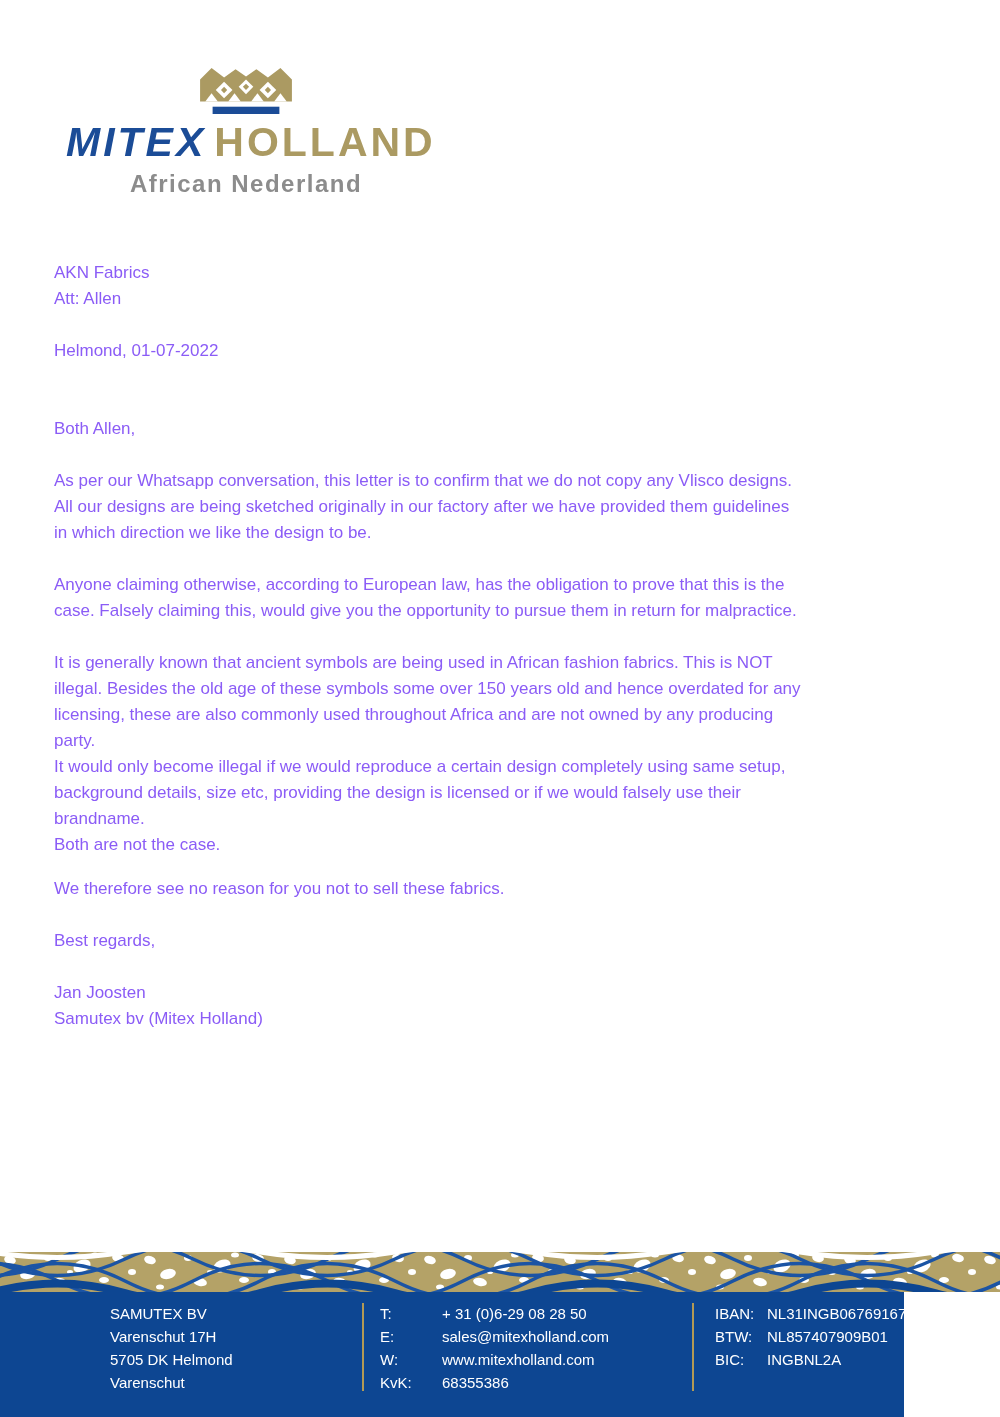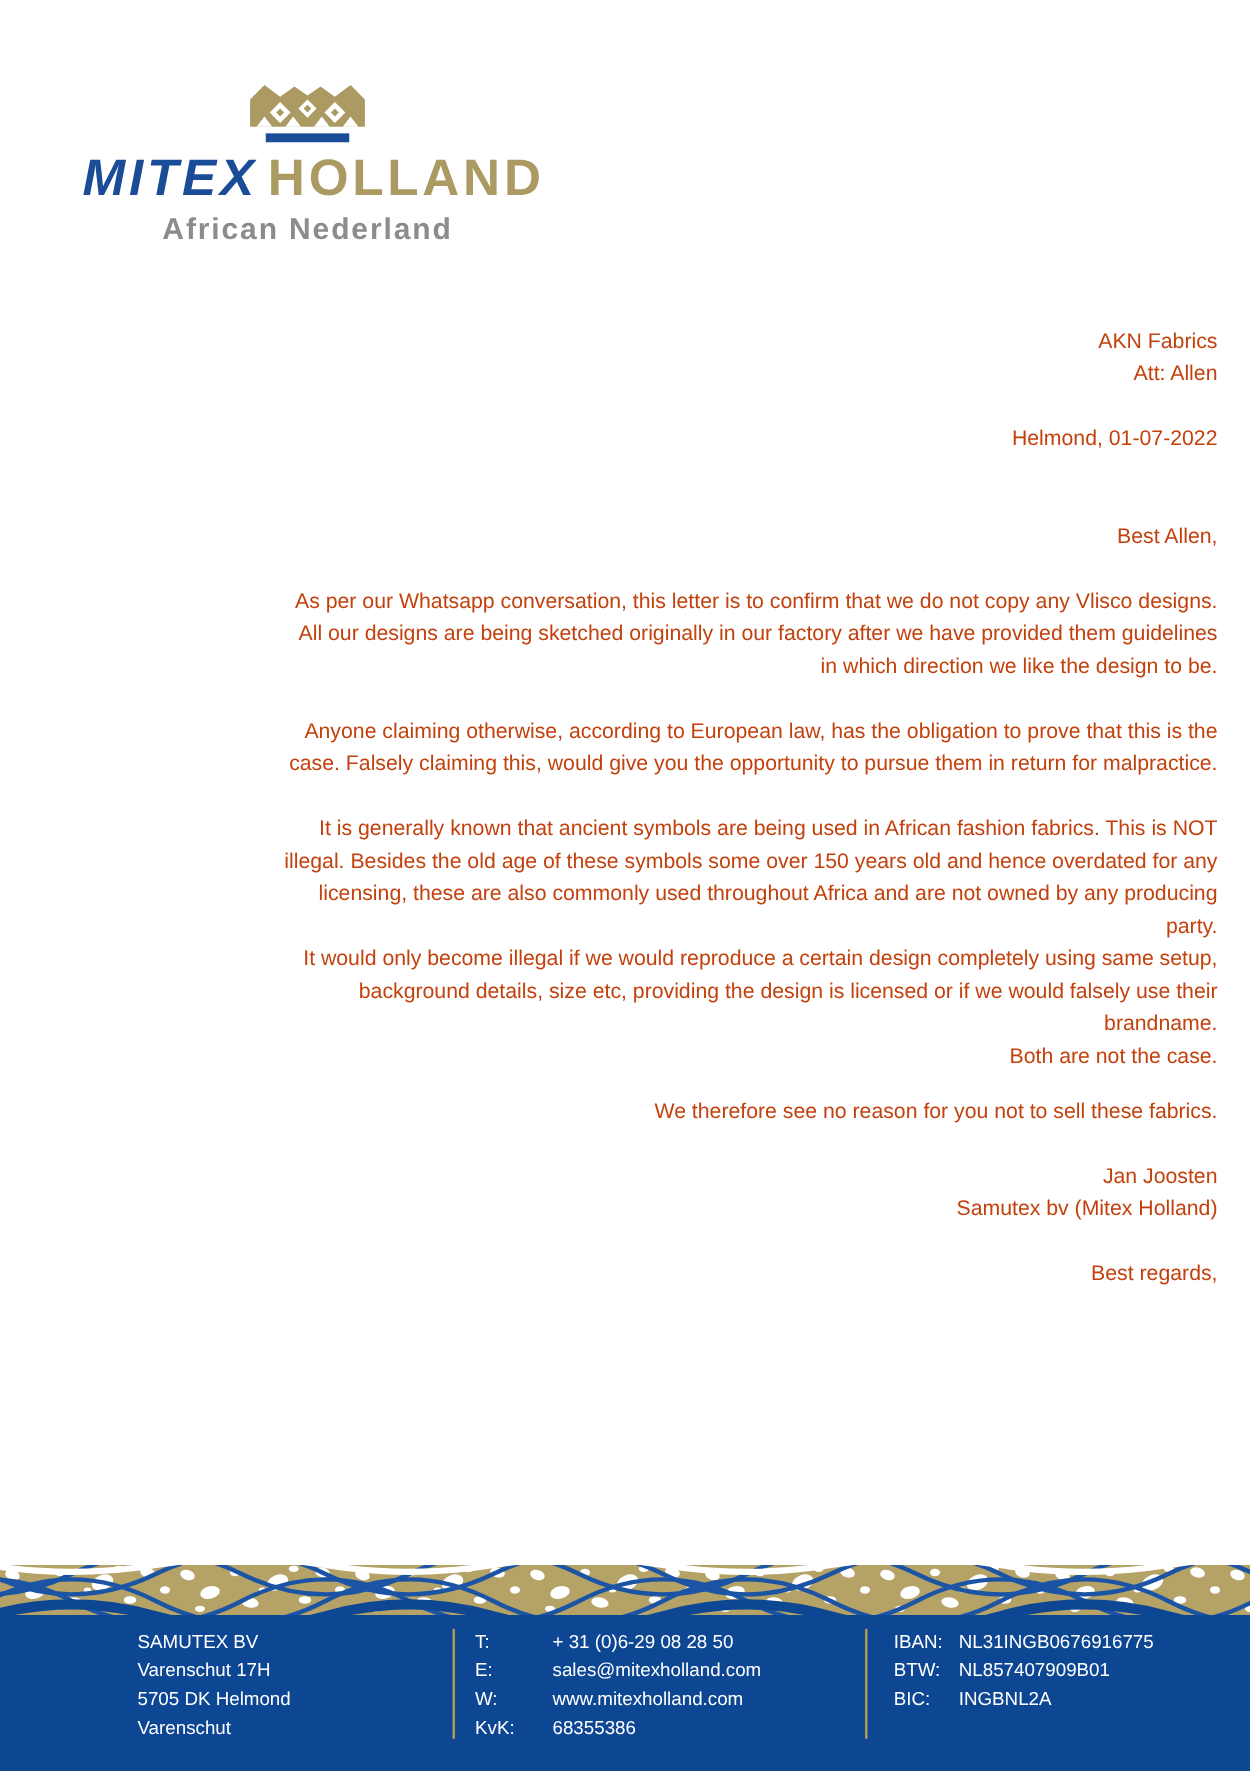--- a/index.html
+++ b/index.html
@@ -45,22 +45,21 @@
   }
 
   
   .letter {
     position: absolute;
     left: 54px;
     top: 260px;
     width: 920px;
     font-size: 17px;
     line-height: 26px;
-    color: #c2410c;
-    text-align: right;
+    color: #8b5cf6;
   }
   .letter p {
     margin: 0 0 26px 0;
     white-space: pre-line;
   }
   .letter p.dateline { margin-bottom: 52px; }
   .letter p.tight { margin-bottom: 18px; margin-top: 12px; }
 
   
   .footer {
@@ -69,21 +68,21 @@
     bottom: 0;
     width: 1000px;
   }
   .band {
     display: block;
     width: 1000px;
     height: 40px;
   }
   .footer-main {
     position: relative;
-    width: 1000px;
+    width: 904px;
     height: 125px;
     background: #0d4692;
     color: #ffffff;
     font-size: 15px;
   }
   .fcol {
     position: absolute;
     top: 10px;
     line-height: 23px;
   }
@@ -126,38 +125,38 @@
     <div class="brand">
       <span class="brand-mitex">MITEX</span><span class="brand-holland">HOLLAND</span>
     </div>
     <div class="tagline">African Nederland</div>
   </header>
 
   <main class="letter">
     <p>AKN Fabrics
 Att: Allen</p>
     <p class="dateline">Helmond, 01-07-2022</p>
-    <p>Best Allen,</p>
+    <p>Both Allen,</p>
     <p>As per our Whatsapp conversation, this letter is to confirm that we do not copy any Vlisco designs.
 All our designs are being sketched originally in our factory after we have provided them guidelines
 in which direction we like the design to be.</p>
     <p>Anyone claiming otherwise, according to European law, has the obligation to prove that this is the
 case. Falsely claiming this, would give you the opportunity to pursue them in return for malpractice.</p>
     <p class="tight">It is generally known that ancient symbols are being used in African fashion fabrics. This is NOT
 illegal. Besides the old age of these symbols some over 150 years old and hence overdated for any
 licensing, these are also commonly used throughout Africa and are not owned by any producing
 party.
 It would only become illegal if we would reproduce a certain design completely using same setup,
 background details, size etc, providing the design is licensed or if we would falsely use their
 brandname.
 Both are not the case.</p>
     <p>We therefore see no reason for you not to sell these fabrics.</p>
+    <p>Best regards,</p>
     <p>Jan Joosten
 Samutex bv (Mitex Holland)</p>
-    <p>Best regards,</p>
   </main>
 
   <footer class="footer">
     <svg class="band" viewBox="0 0 1000 40" preserveAspectRatio="none" aria-hidden="true">
       <defs>
         <pattern id="spots" x="0" y="0" width="140" height="40" patternUnits="userSpaceOnUse">
           <ellipse cx="10" cy="8" rx="6" ry="4" fill="#ffffff" transform="rotate(18 10 8)"></ellipse>
           <ellipse cx="28" cy="22" rx="8" ry="5" fill="#ffffff" transform="rotate(-14 28 22)"></ellipse>
           <ellipse cx="48" cy="6" rx="4" ry="3" fill="#ffffff"></ellipse>
           <ellipse cx="60" cy="30" rx="7" ry="4" fill="#ffffff" transform="rotate(12 60 30)"></ellipse>

